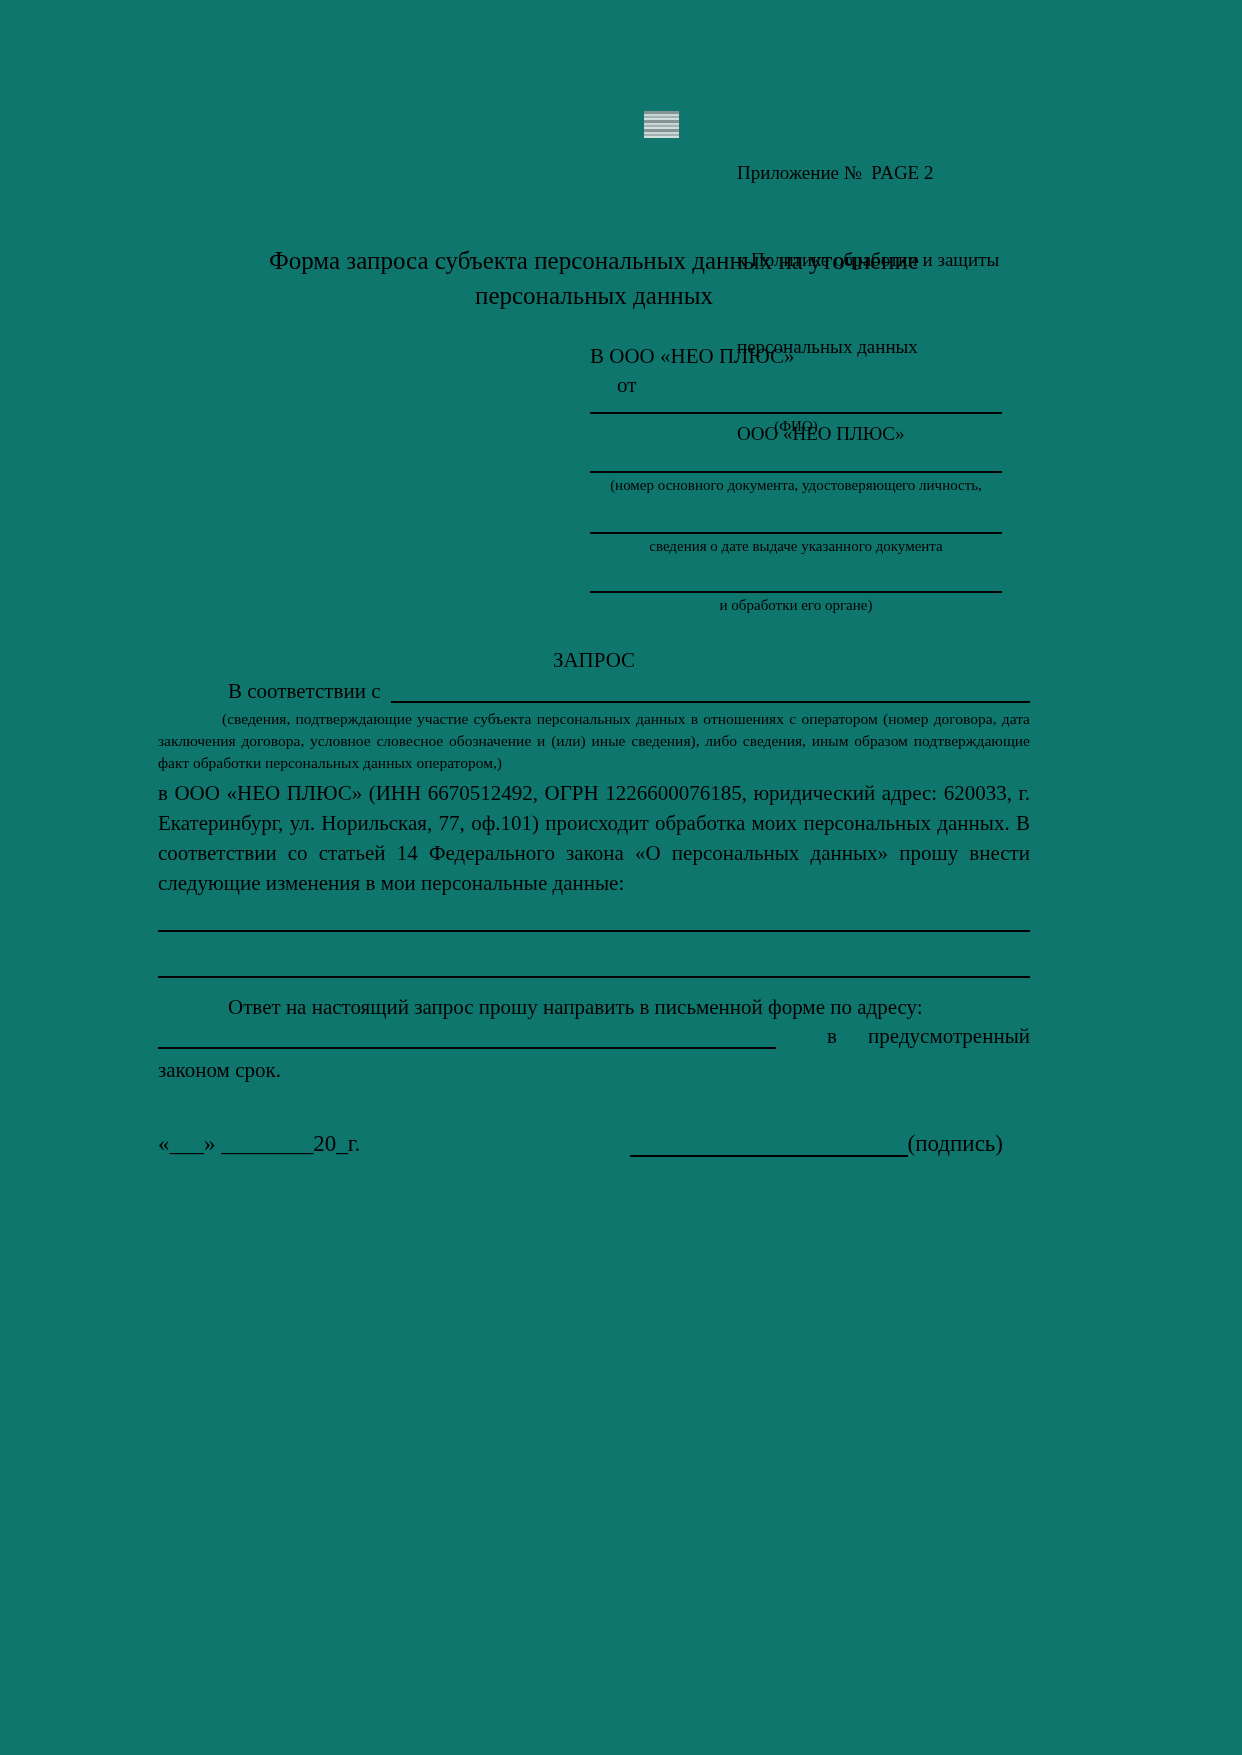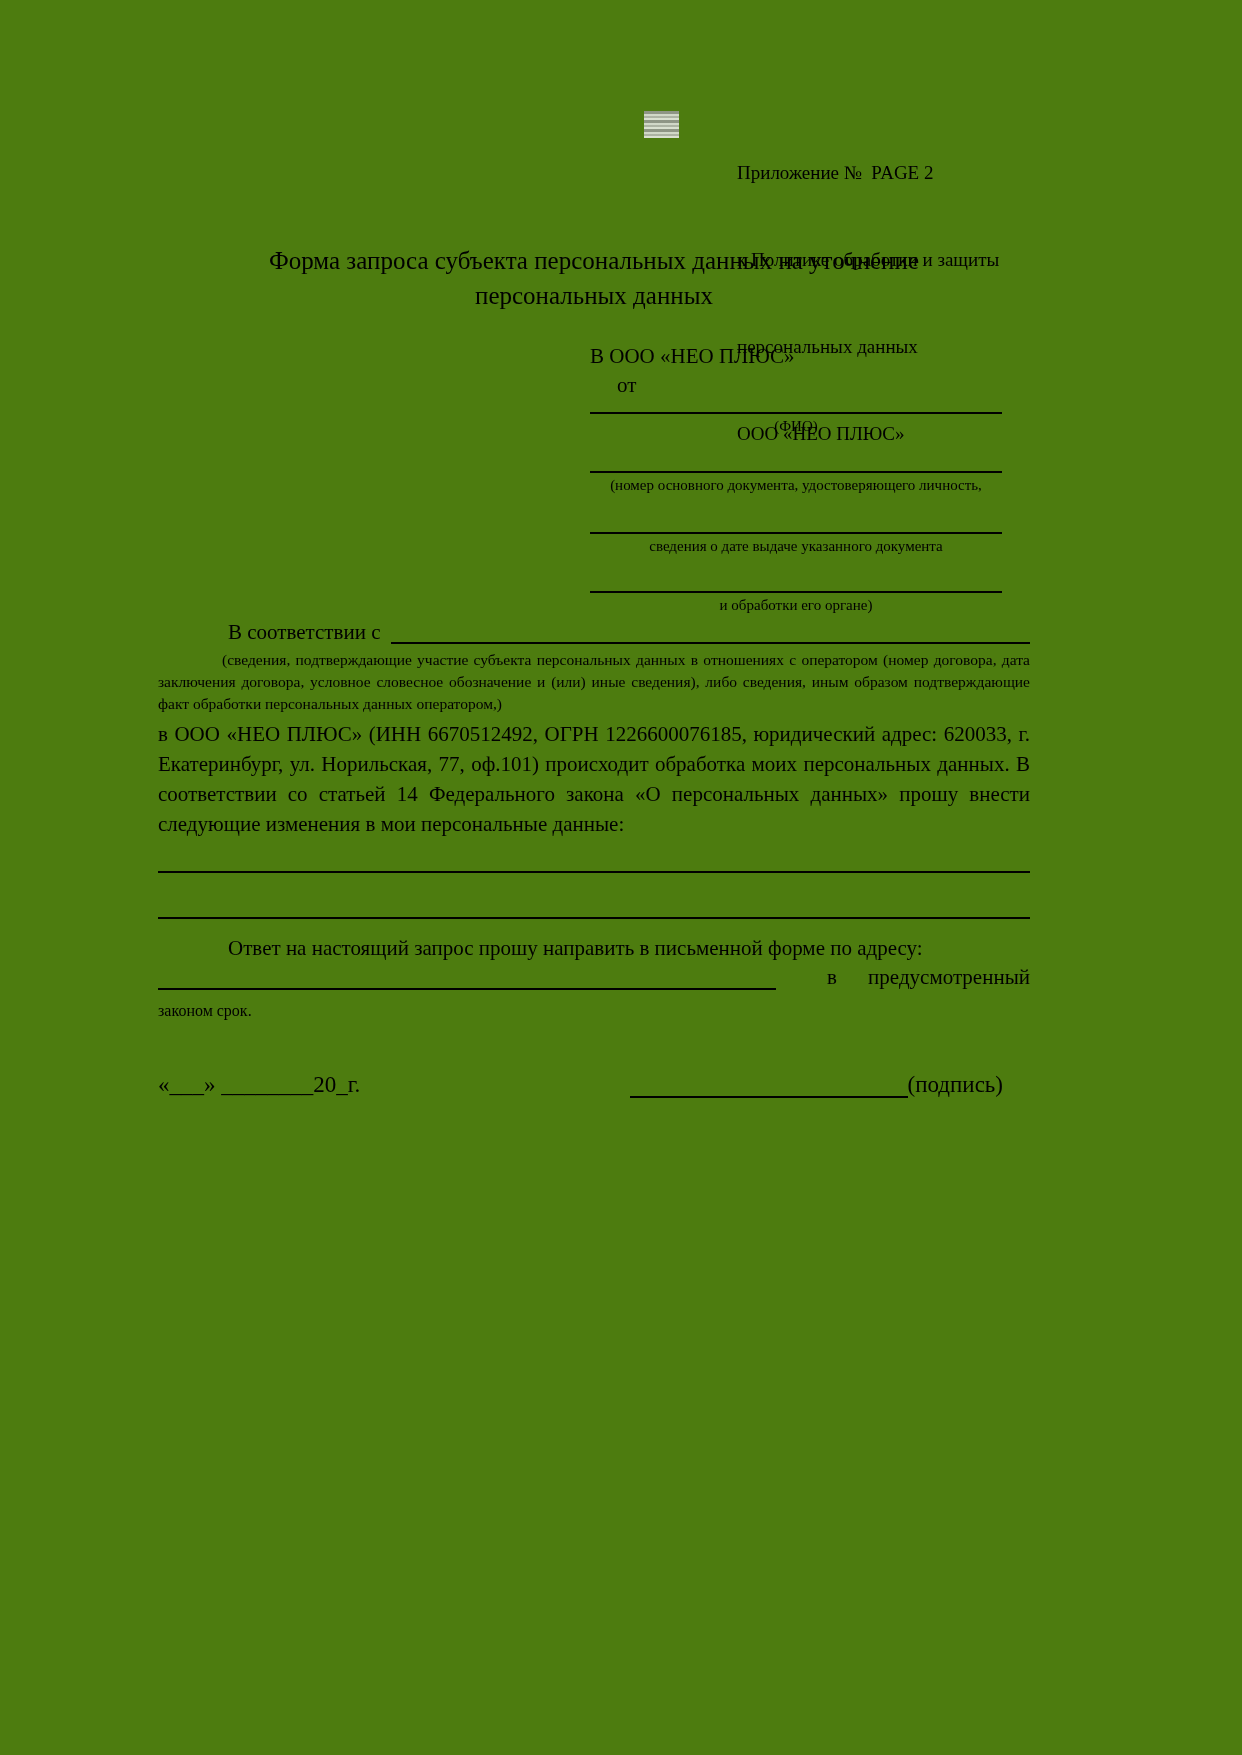--- a/index.html
+++ b/index.html
@@ -1,19 +1,19 @@
 <!DOCTYPE html>
 <html><head>
 <meta charset="utf-8">
 <style>
   html,body{margin:0;padding:0;background:#ffffff;}
   .page{
     position:relative;
     width:1242px;height:1755px;
-    background:#4d7c0f;
+    background:#0f766e;
     font-family:"Liberation Serif", serif;
     color:#000000;
     overflow:hidden;
   }
   .header-note{
     position:absolute;left:737px;top:100px;
     font-size:19px;line-height:29px;
     white-space:pre-wrap;
   }
   .artifact{
@@ -60,21 +60,21 @@
   }
   .blank-line{border-bottom:2px solid #000;height:32px;}
   .blank-line.second{height:44px;}
   .reply-line1{font-size:21px;line-height:30px;text-indent:70px;margin-top:14px;}
   .address-line{
     display:flex;justify-content:space-between;align-items:flex-end;
     font-size:21px;margin-top:2px;
   }
   .addr-fill{width:618px;height:22px;}
   .address-line .w1{margin-left:20px;}
-  .reply-line3{font-size:16px;line-height:30px;margin-top:6px;}
+  .reply-line3{font-size:21px;line-height:30px;margin-top:6px;}
   .sign-row{
     display:flex;justify-content:space-between;align-items:flex-end;
     font-size:23px;margin-top:46px;padding-right:27px;
   }
   .sign-group{display:flex;align-items:flex-end;font-family:Liberation Serif, serif;}
   .sig-fill{display:inline-block;width:278px;height:20px;}
 </style>
 </head>
 <body>
 
@@ -111,20 +111,21 @@
         <div class="field-line"></div>
         <div class="field-caption">сведения о дате выдаче указанного документа</div>
       </div>
 
       <div class="field gap-s">
         <div class="field-line"></div>
         <div class="field-caption">и обработки его органе)</div>
       </div>
     </div>
 
+    <div class="request-heading">ЗАПРОС</div>
 
     <div class="intro-line">
       <span class="lead">В соответствии с</span>
       <span class="fill-line grow"></span>
     </div>
 
     <div class="footnote">(сведения, подтверждающие участие субъекта персональных данных в отношениях с оператором (номер договора, дата заключения договора, условное словесное обозначение и (или) иные сведения), либо сведения, иным образом подтверждающие факт обработки персональных данных оператором,)</div>
 
     <div class="body-par">в ООО «НЕО ПЛЮС» (ИНН 6670512492, ОГРН 1226600076185, юридический адрес: 620033, г. Екатеринбург, ул. Норильская, 77, оф.101) происходит обработка моих персональных данных. В соответствии со статьей 14 Федерального закона «О персональных данных» прошу внести следующие изменения в мои персональные данные:</div>
 

